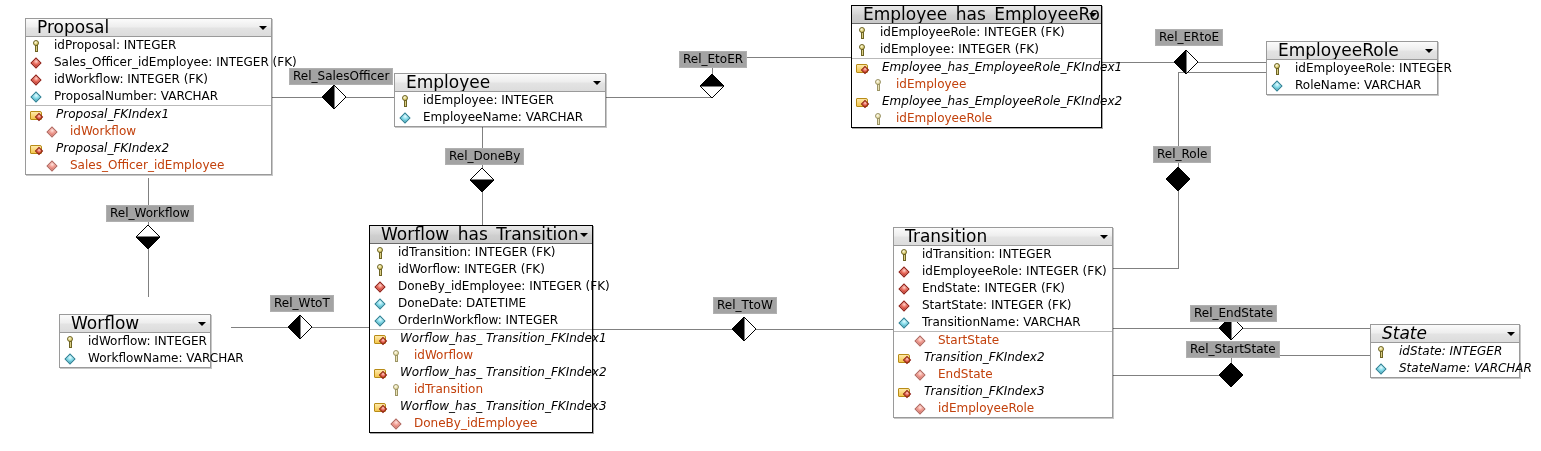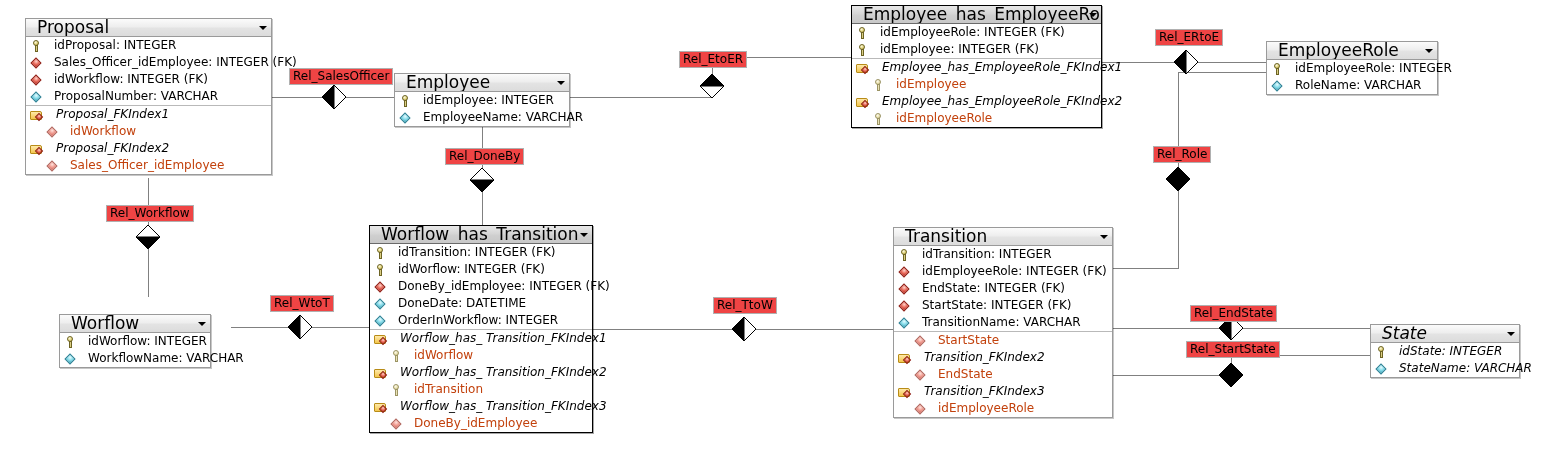--- a/index.html
+++ b/index.html
@@ -96,21 +96,21 @@
     border:1px solid #8e1b12;box-sizing:border-box;transform:rotate(45deg);
   }
   
   .row.sub .ico.key::before{ background:radial-gradient(circle at 35% 30%,#fdfbef 0%,#efe8bd 45%,#cfc383 100%); border-color:#9b9464; }
   .row.sub .ico.key::after{ background:linear-gradient(to right,#f7f3d4,#ddd197); border-color:#9b9464; }
   .row.sub .ico.dred::before{ background:radial-gradient(circle at 35% 30%,#ffe2dc 0%,#f09a8f 50%,#cf6257 100%); border-color:#b0655c; }
 
   
   .rel{
     position:absolute;z-index:8;
-    background:#ef4444;
+    background:#a3a3a3;
     border:1px solid #b0b0b0;
     font-size:12px;line-height:15px;height:17px;
     padding:0 3px;white-space:nowrap;color:#000;
     box-sizing:border-box;
   }
 </style>
 </head>
 <body>
 
 <div id="canvas">
@@ -215,21 +215,21 @@
           <div class="row idx">
             <span class="ico folder"></span>
             <span class="lbl">Proposal_FKIndex2</span>
           </div>
           <div class="row sub">
             <span class="ico dred"></span>
             <span class="lbl">Sales_Officer_idEmployee</span>
           </div>
         </div>
       </div>
-      <div class="tbl" style="left: 394px; top: 73px; width: 176px;">
+      <div class="tbl" style="left: 394px; top: 73px; width: 212px;">
         <div class="tbl-title"><span>Employee</span><span class="caret"></span></div>
         <div class="sect">
           <div class="row">
             <span class="ico key"></span>
             <span class="lbl">idEmployee: INTEGER</span>
           </div>
           <div class="row">
             <span class="ico dcyan"></span>
             <span class="lbl">EmployeeName: VARCHAR</span>
           </div>

